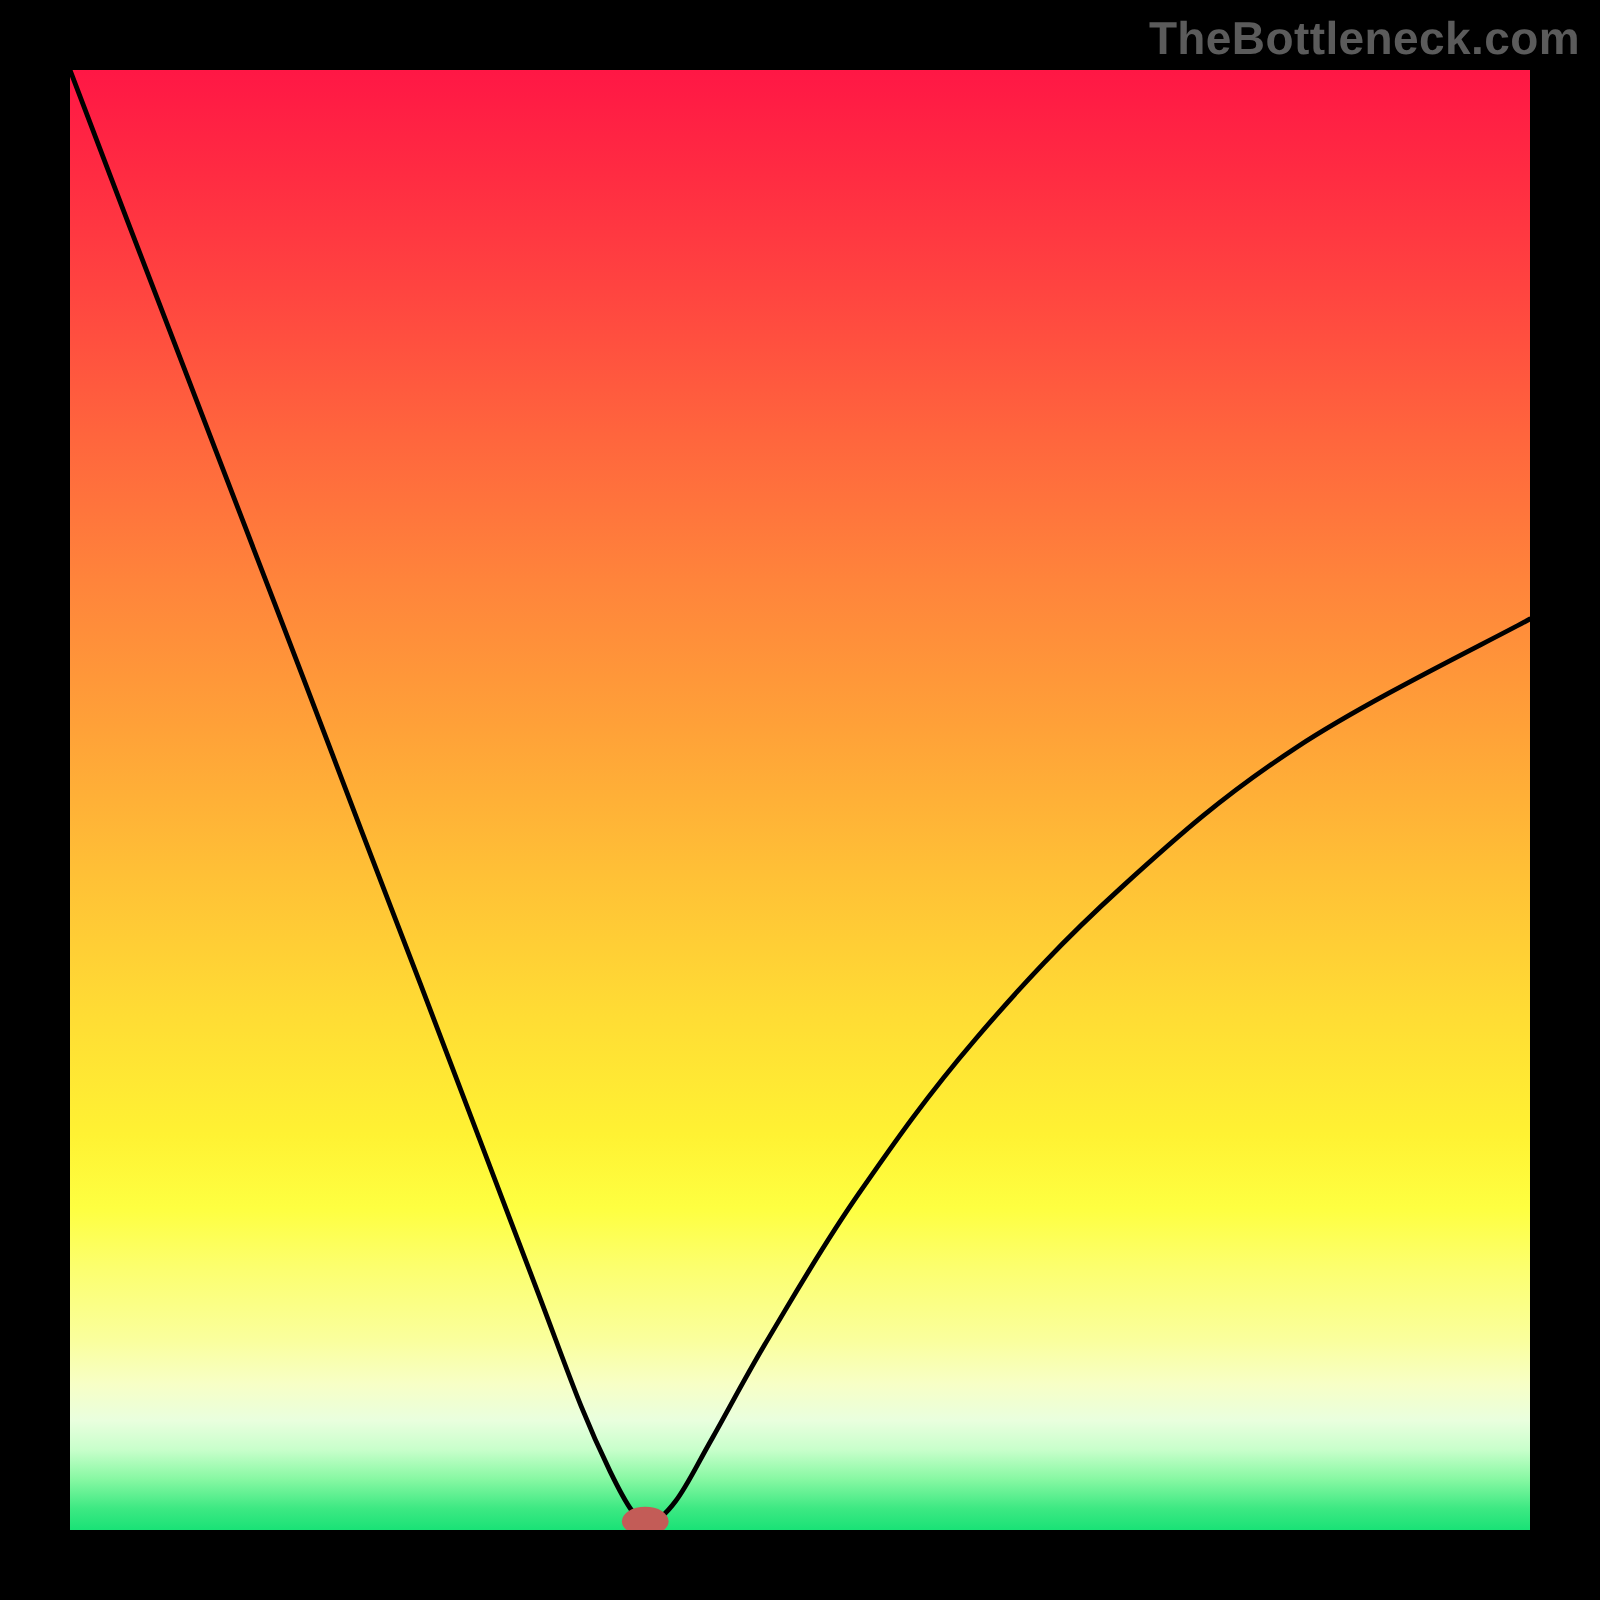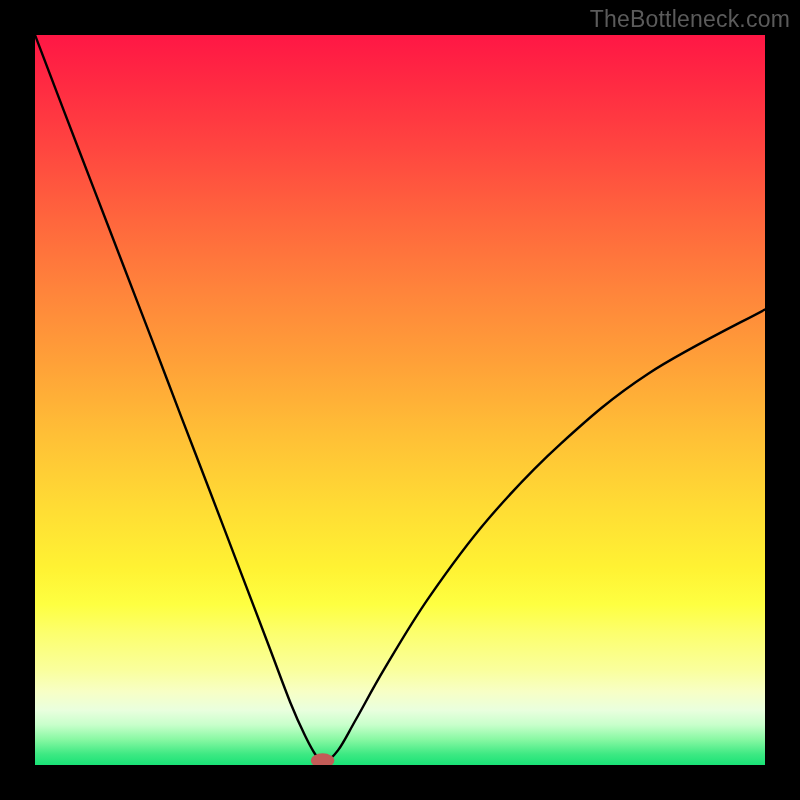--- a/index.html
+++ b/index.html
@@ -29,21 +29,21 @@
   .plot-area svg {
     display: block;
     width: 730px;
     height: 730px;
   }
   .watermark {
     position: absolute;
     top: 6px;
     right: 10px;
     font-size: 23px;
-    font-weight: 400;
+    font-weight: 700;
     color: #5b5b5b;
     letter-spacing: 0.2px;
   }
   .curve {
     stroke: #000000;
     stroke-width: 2.4;
     fill: none;
     stroke-linecap: round;
     stroke-linejoin: round;
   }

